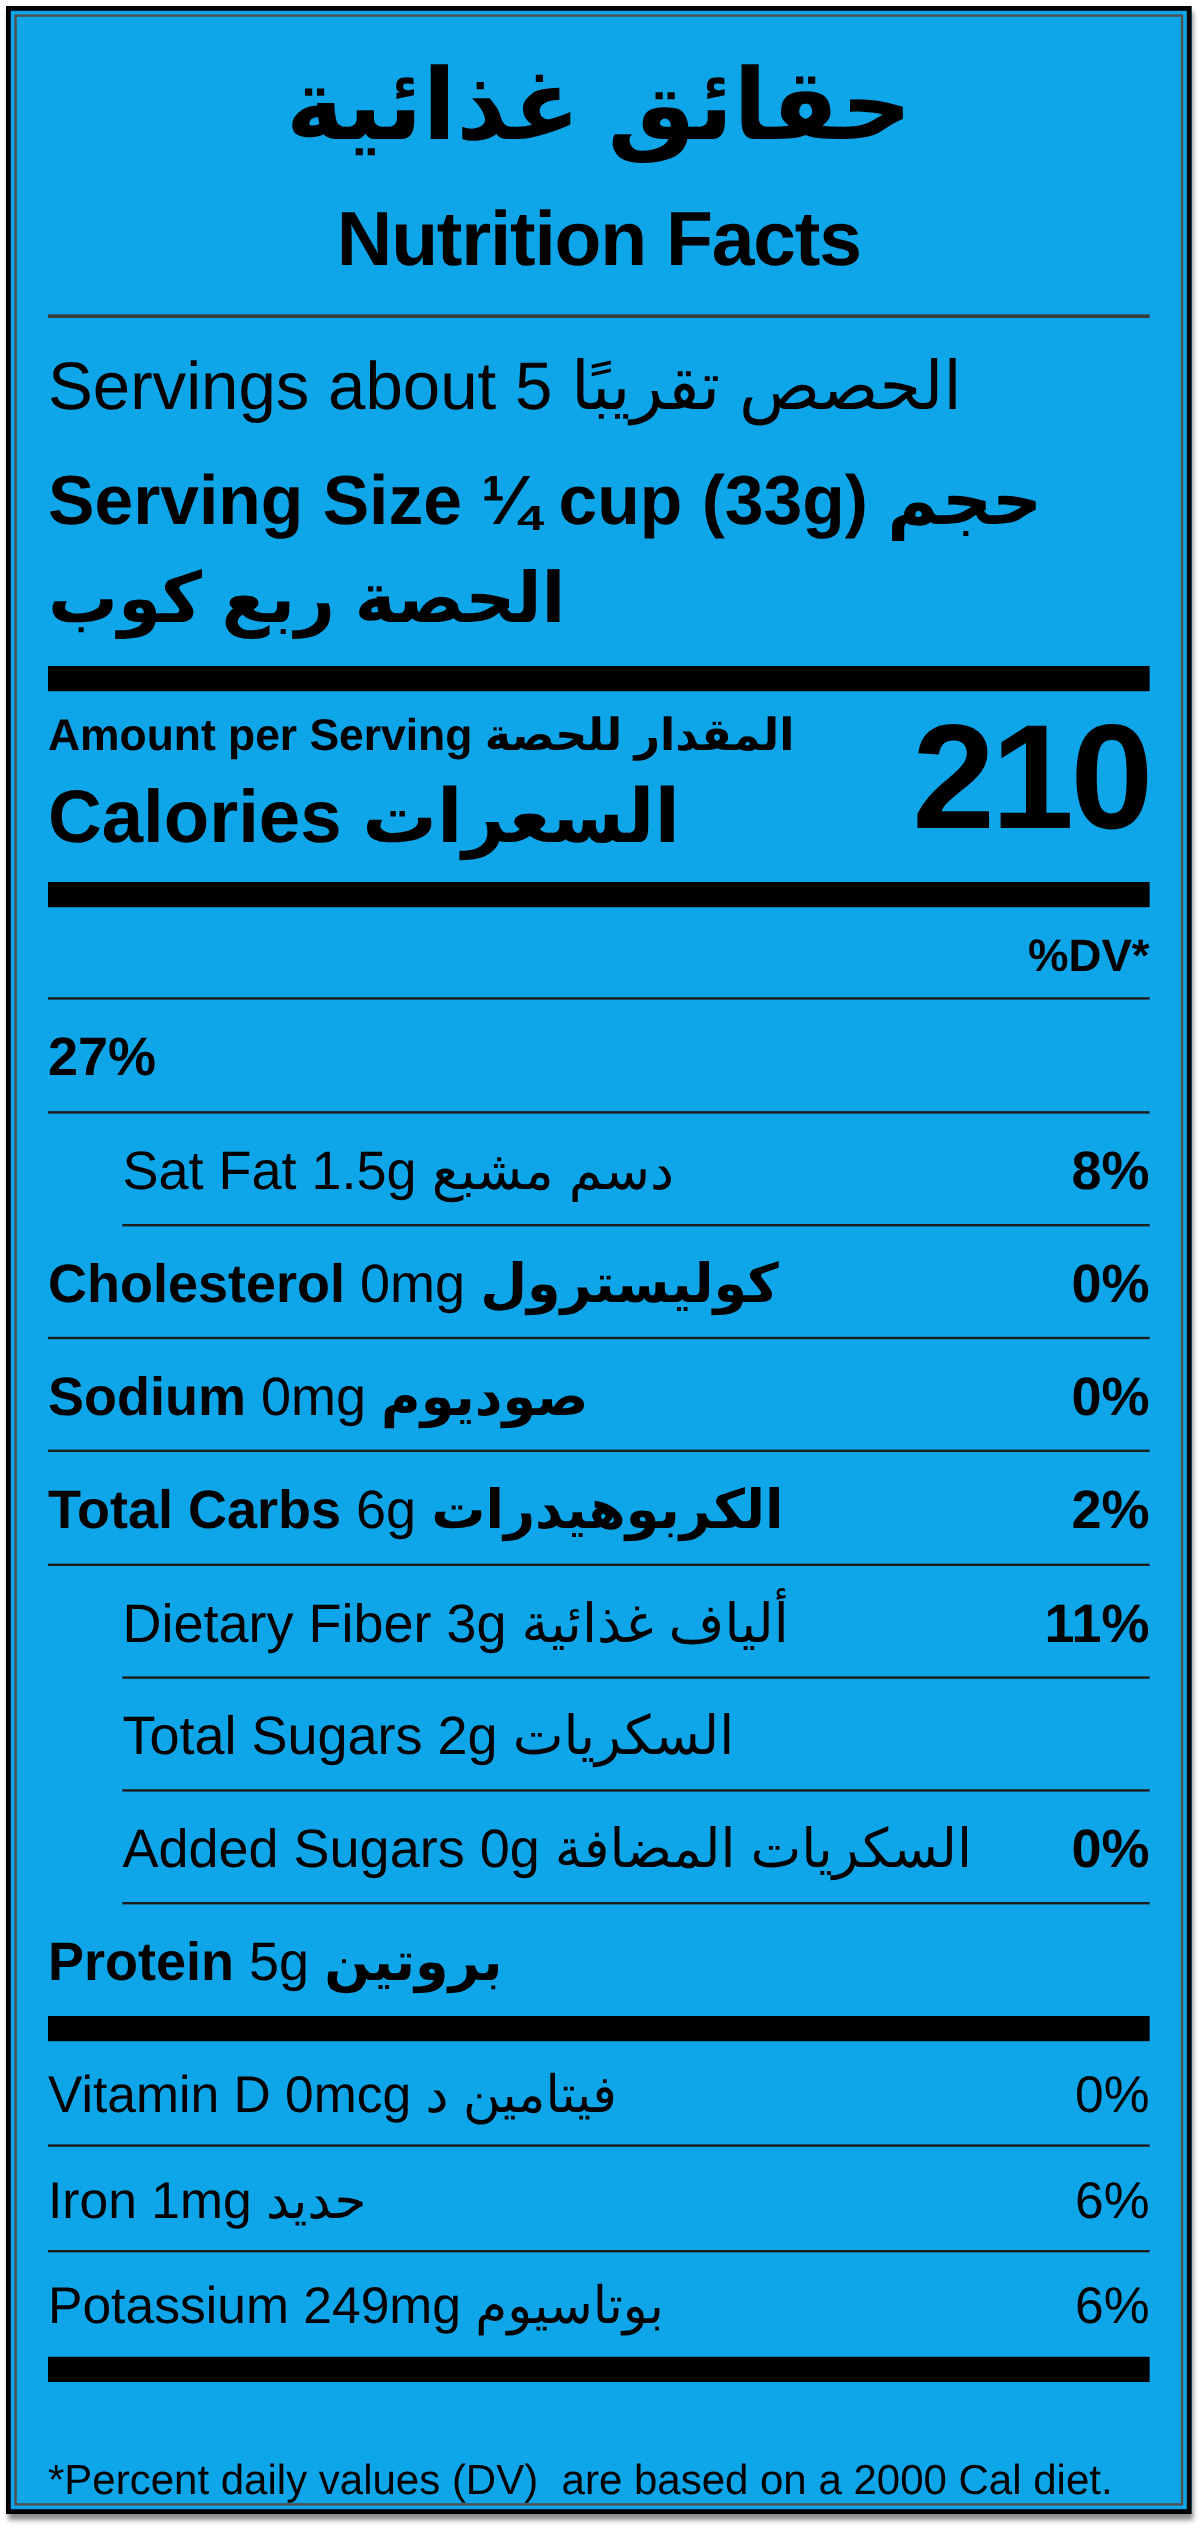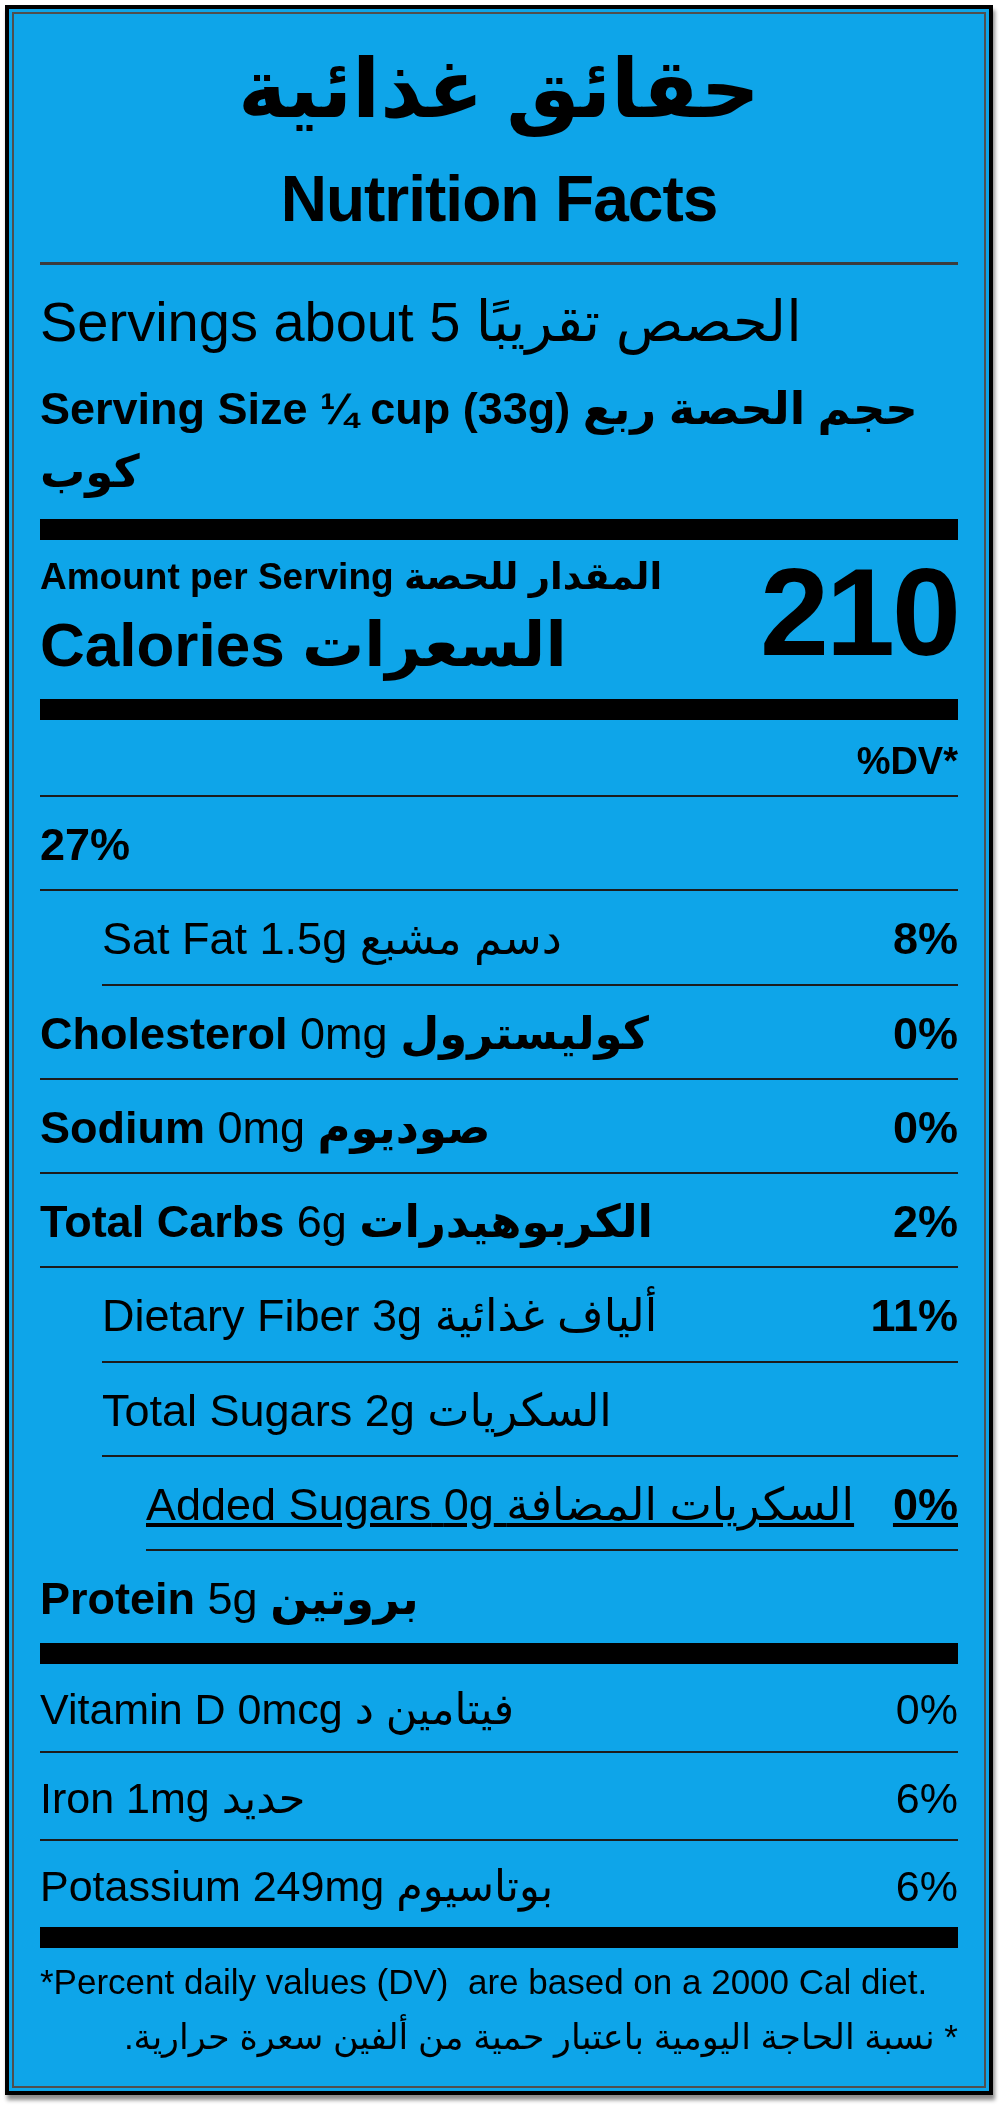--- a/index.html
+++ b/index.html
@@ -43,21 +43,21 @@
     margin: 14px 0 26px 0;
     letter-spacing: -1px;
   }
   .toprule { border-bottom: 3px solid #3c3c3c; }
   .servings {
     font-size: 56px;
     line-height: 1.45;
     padding: 16px 0 8px 0;
   }
   .serv-size {
-    font-size: 45px;
+    font-size: 58px;
     font-weight: 700;
     line-height: 1.4;
     padding: 6px 0 16px 0;
   }
   .bar { height: 21px; background: #000; }
   .cal-flex {
     display: flex;
     justify-content: space-between;
     padding: 10px 0 12px 0;
   }
@@ -92,27 +92,28 @@
     line-height: 1.45;
     padding: 15px 0 12px 0;
     border-bottom: 2px solid #1c1c1c;
   }
   .row .nm { flex: 1; padding-right: 20px; }
   .row .dv { white-space: nowrap; font-weight: 700; }
   .row.b .en, .row.b .ar { font-weight: 700; }
   .row.vit { font-size: 43px; padding: 14px 0 10px 0; }
   .row.vit .dv { font-weight: 400; }
   .ind1 { margin-left: 62px; }
-  .ind2 { margin-left: 106px; text-decoration: underline; }
+  .ind2 { margin-left: 62px; }
   .nob { border-bottom: none; }
   .fn-en {
     font-size: 35px;
     line-height: 1.35;
-    padding-top: 10px;
+    padding-top: 22px;
     white-space: pre-wrap;
+    margin-top: 36px;
   }
   .fn-ar {
     font-size: 35px;
     line-height: 1.65;
     direction: rtl;
     text-align: right;
     padding: 2px 0 12px 0;
   }
 </style>
 </head>

